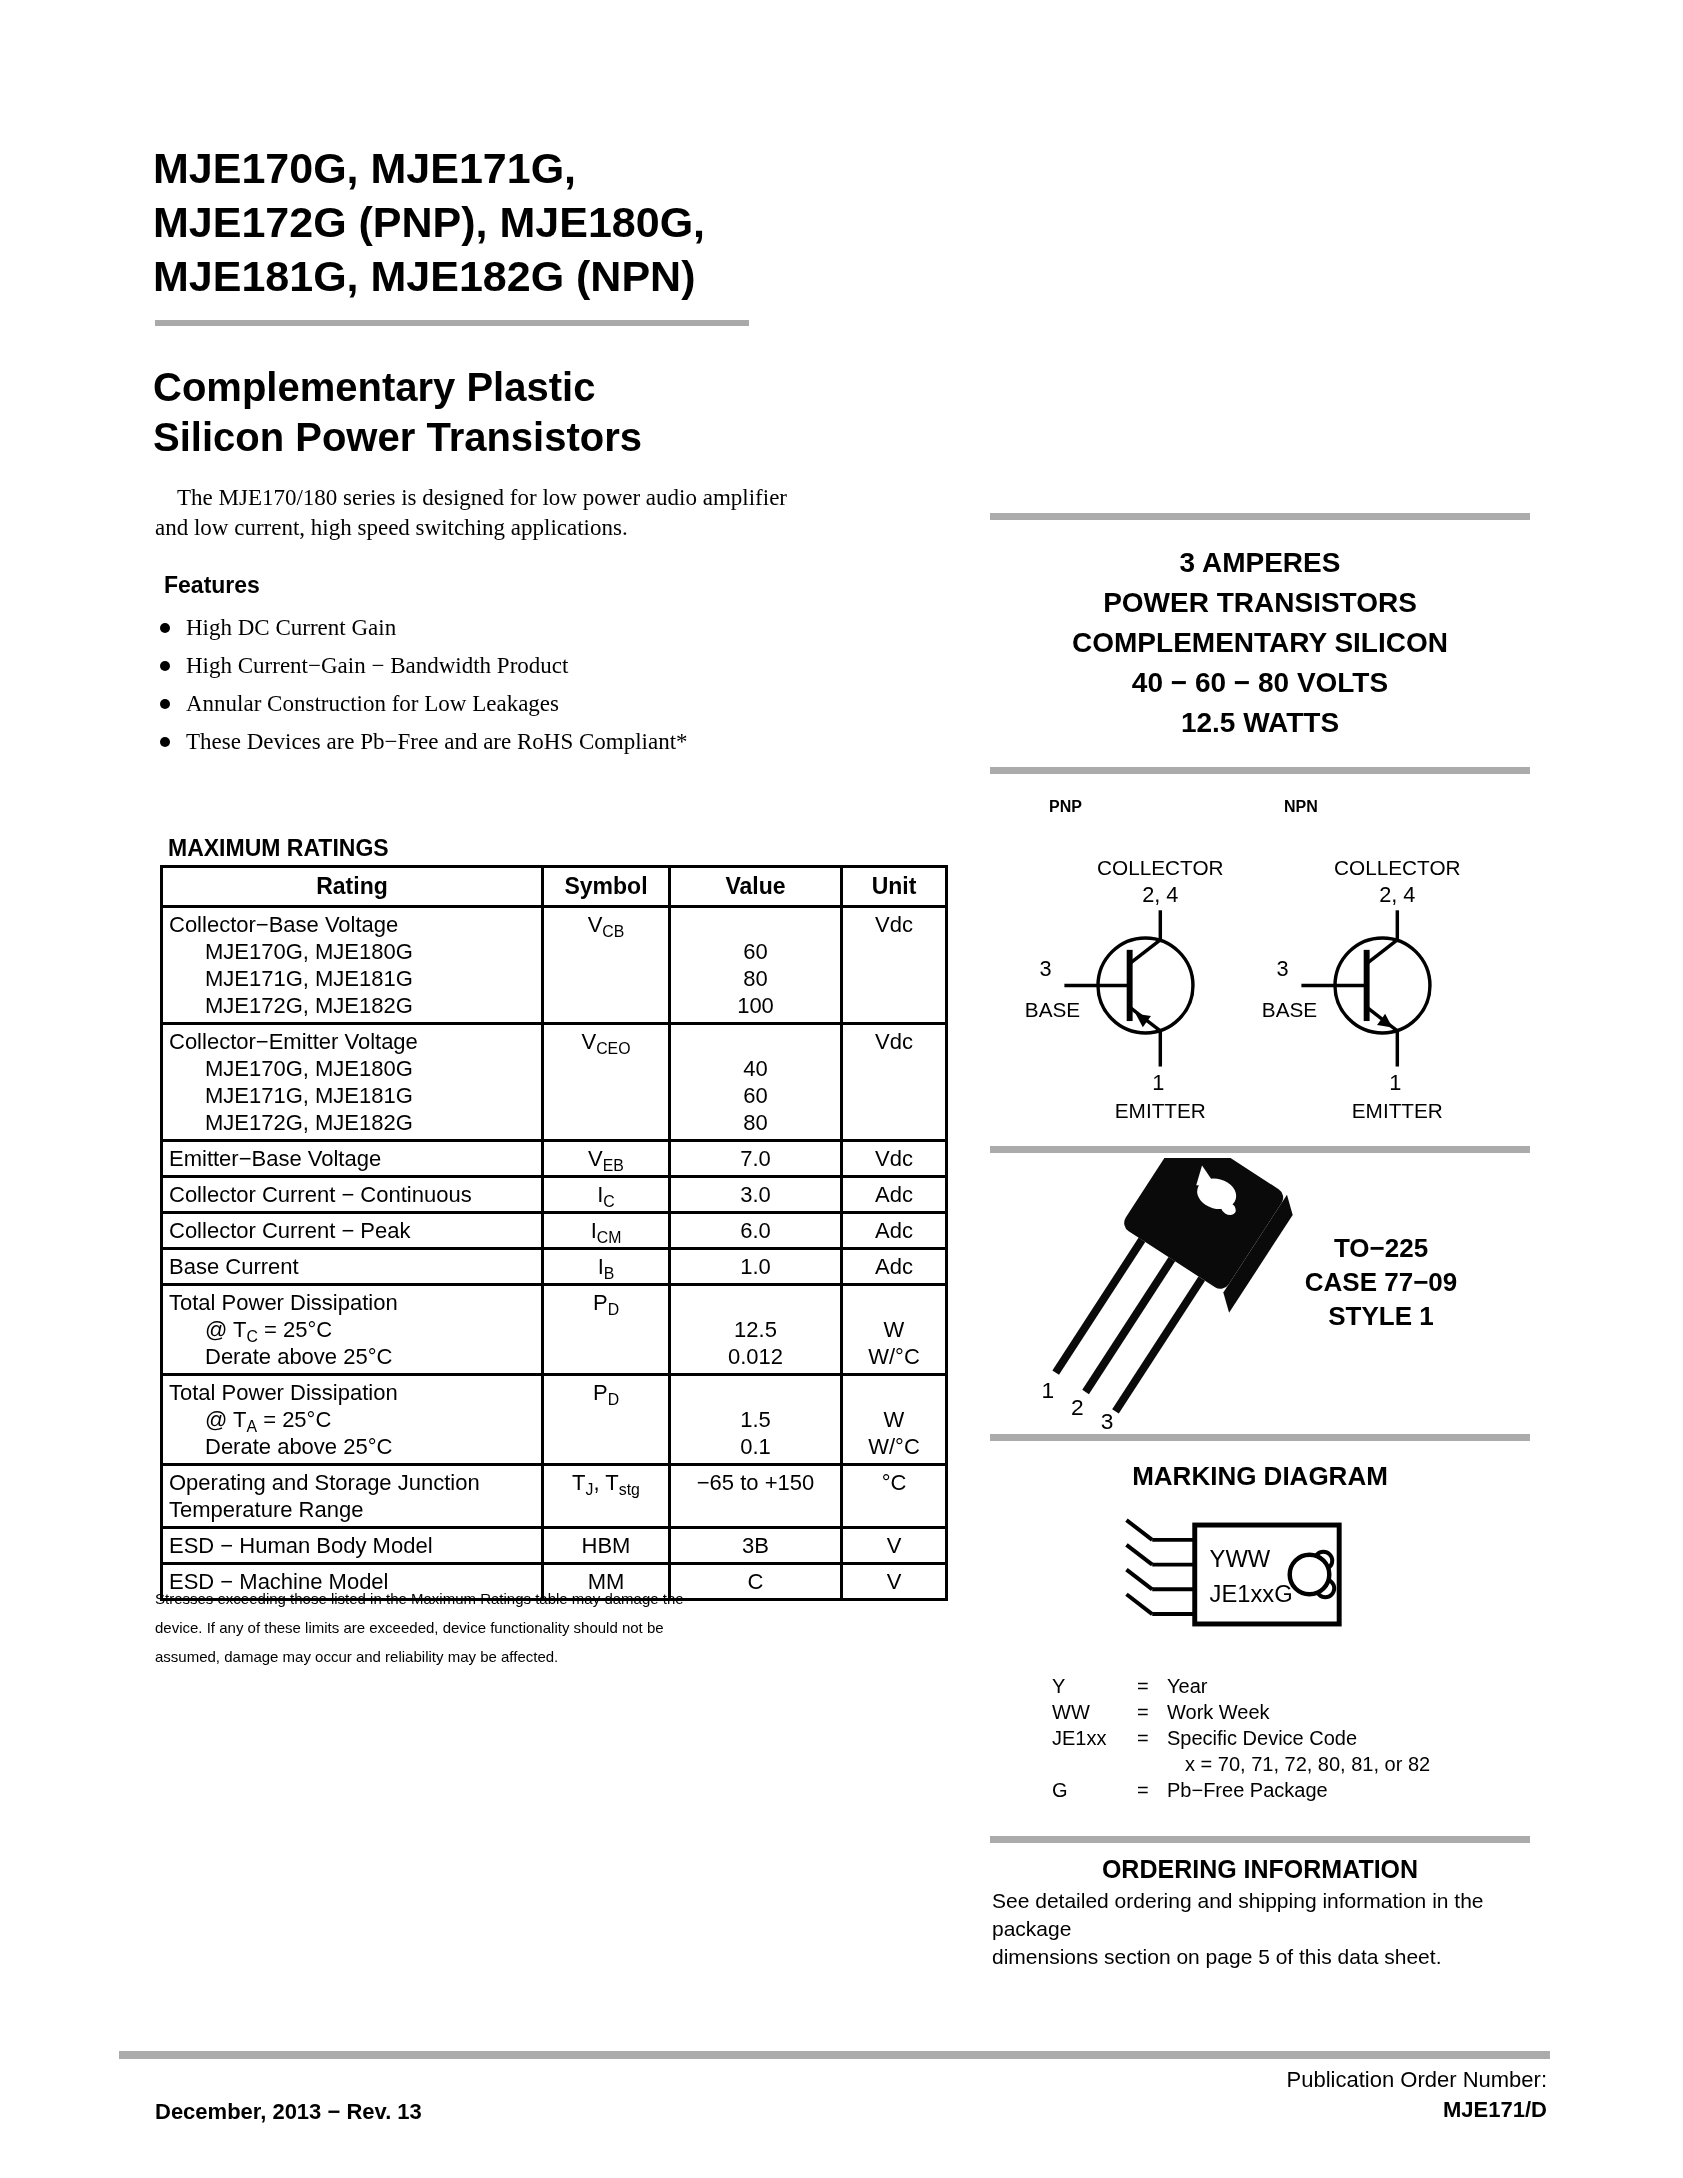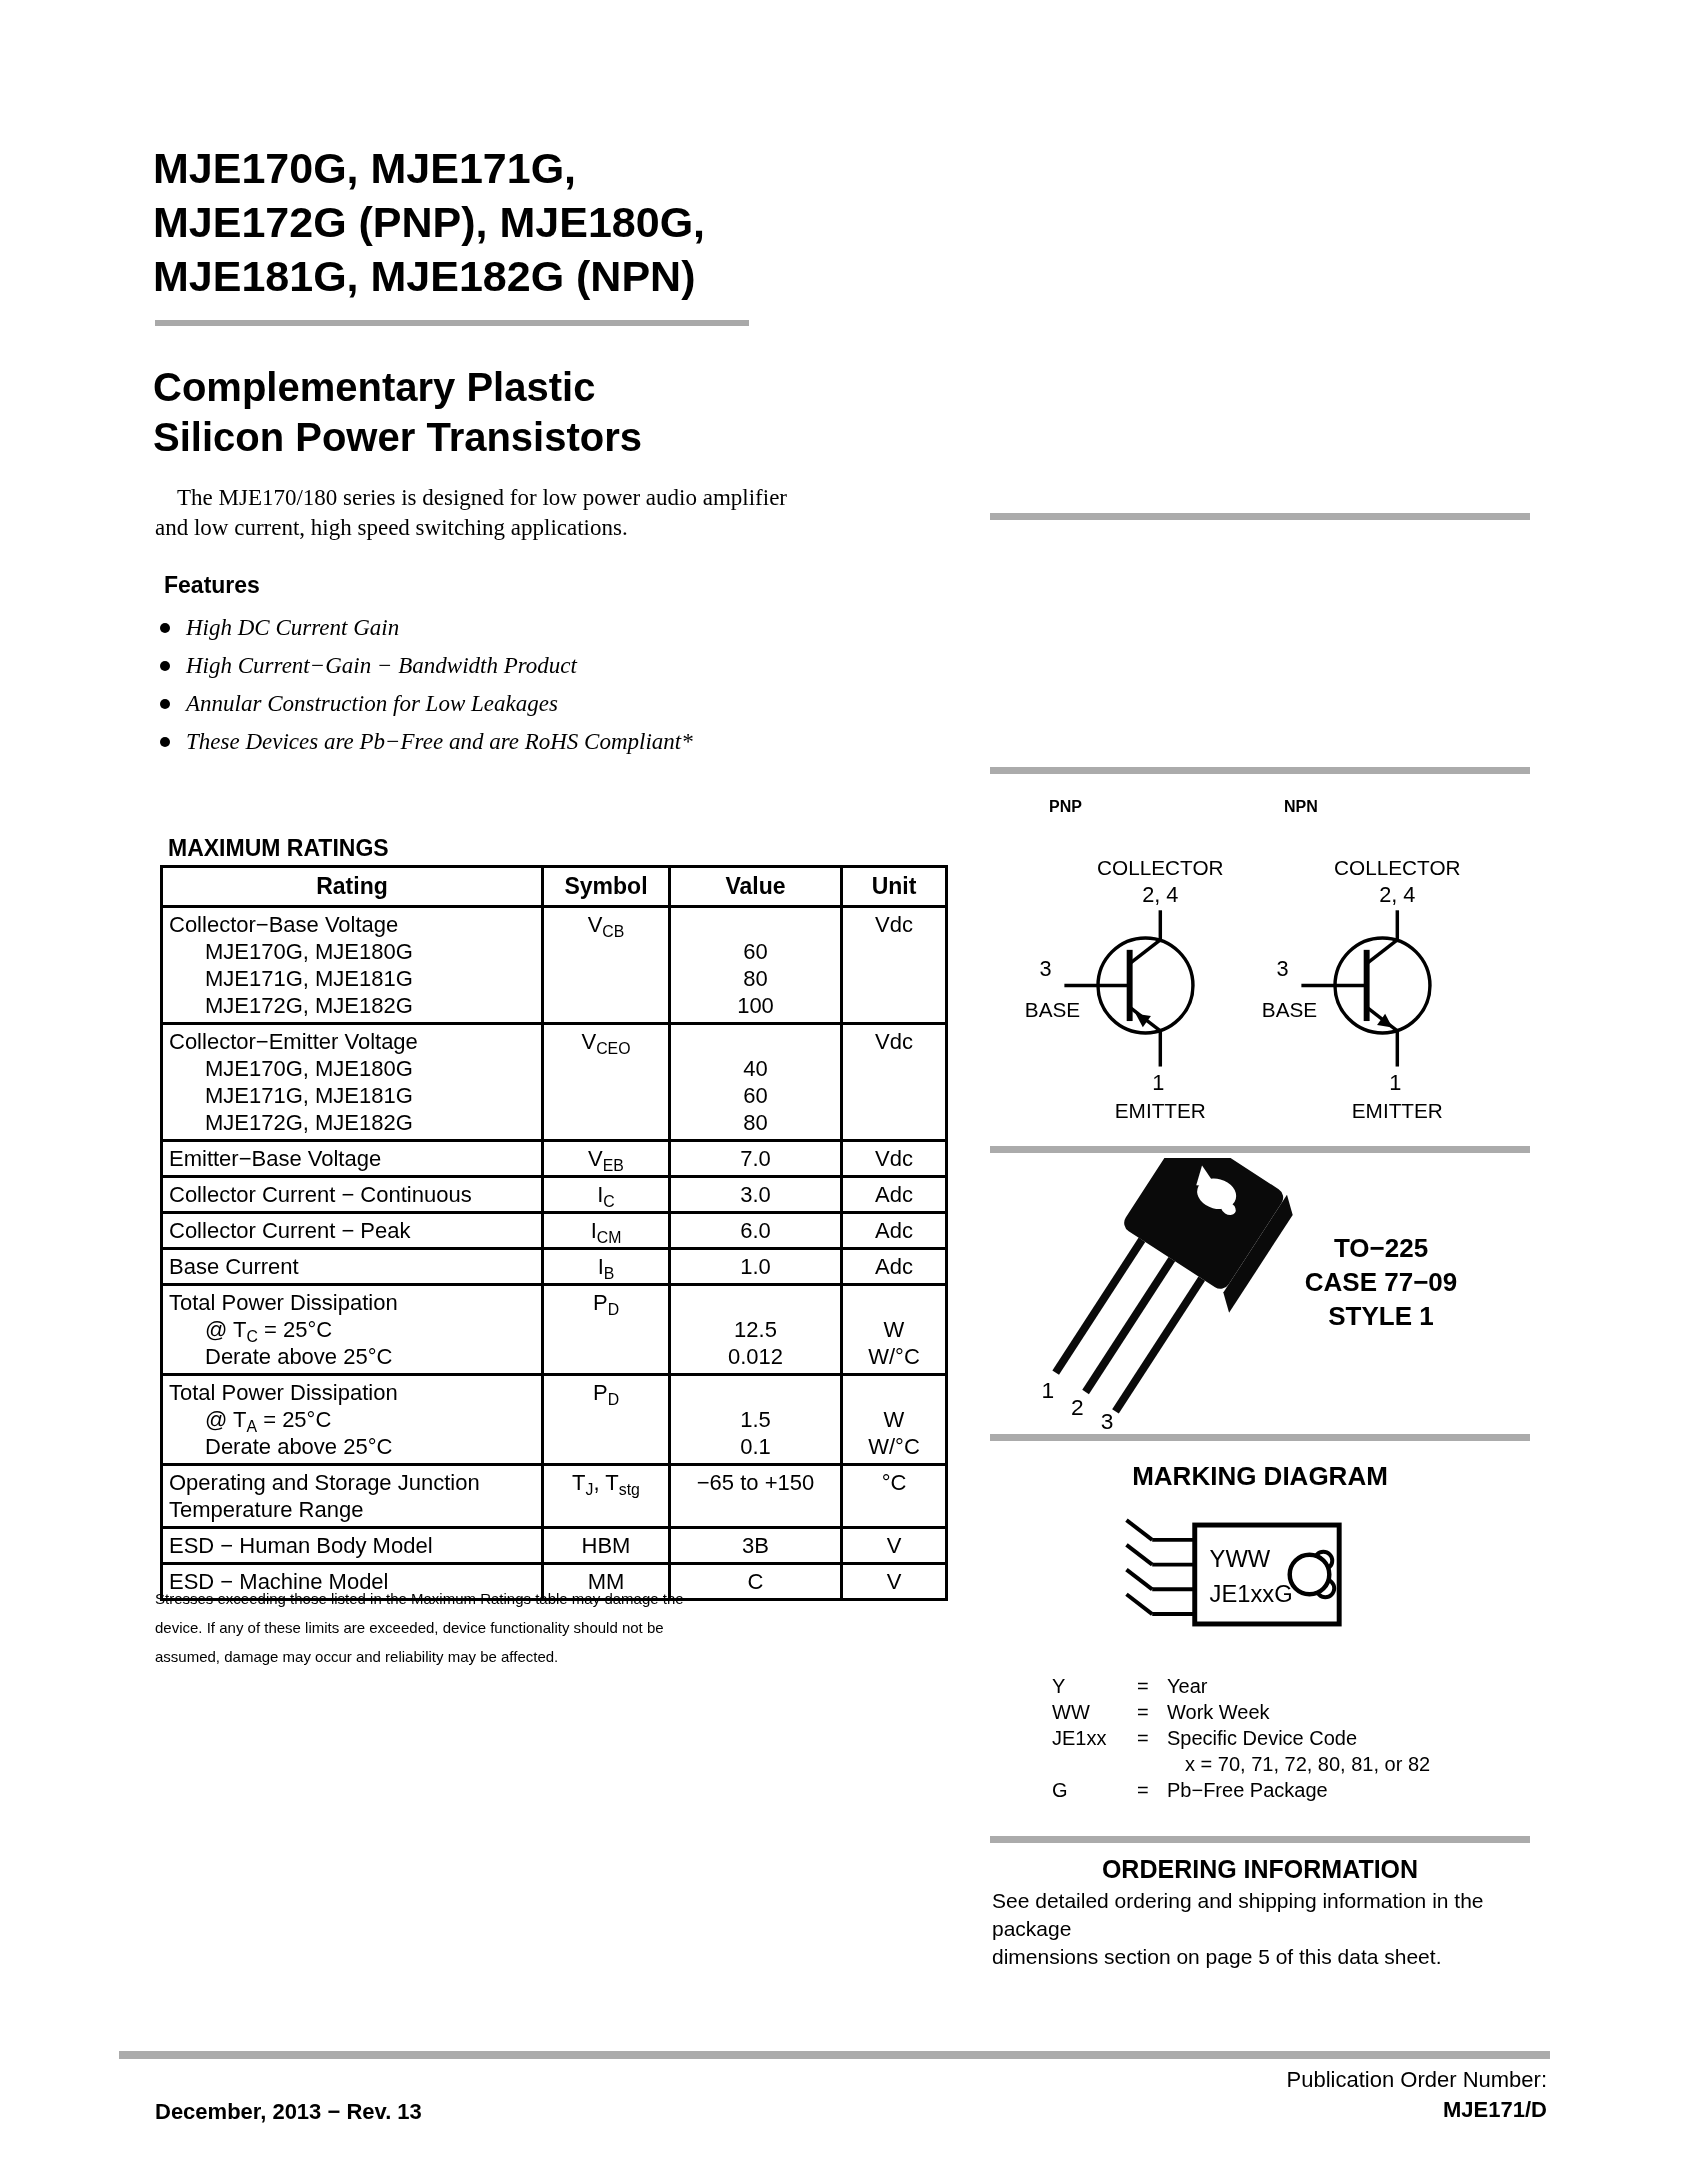--- a/index.html
+++ b/index.html
@@ -7,21 +7,21 @@
         font-family:"Liberation Sans",sans-serif;overflow:hidden;}
   .abs{position:absolute;}
   sub{font-size:0.72em;line-height:0;}
   
   .doc-title{left:153px;top:141px;width:772px;font-size:43px;font-weight:bold;line-height:54px;}
   .title-rule{left:155px;top:320px;width:594px;height:6px;background:#a9a9a9;}
   .doc-subtitle{left:153px;top:362px;width:772px;font-size:40px;font-weight:bold;line-height:50px;}
   .intro{left:155px;top:483px;width:764px;font-family:"Liberation Serif",serif;font-size:23px;line-height:30px;}
   .intro .first{padding-left:22px;}
   .features-heading{left:164px;top:572px;font-size:23px;font-weight:bold;}
-  .features-list{left:155px;top:614px;width:764px;font-family:"Liberation Serif",serif;font-size:23px;font-style:italic;}
+  .features-list{left:155px;top:614px;width:764px;font-family:"Liberation Serif",serif;font-size:23px;}
   .feat-item{position:relative;padding-left:31px;margin-bottom:10px;line-height:28px;}
   .feat-item .dot{position:absolute;left:5px;top:9px;width:10px;height:10px;background:#000;border-radius:50%;}
   .ratings-heading{left:168px;top:835px;font-size:23px;font-weight:bold;text-align:center;}
   .ratings-table{left:160px;top:865px;border-collapse:collapse;}
   .ratings-table th,.ratings-table td{border:3px solid #000;font-size:22px;vertical-align:top;}
   .ratings-table th{font-size:23px;font-weight:bold;padding:5px 4px;text-align:center;}
   .ratings-table td{padding:3px 6px;line-height:27px;}
   .c-rating{text-align:left;width:366px;}
   .c-sym{text-align:center;width:112px;}
   .c-val{text-align:center;width:157px;}
@@ -256,20 +256,27 @@
       </tbody>
   </table>
 
   <div class="abs table-note">
     <div>Stresses exceeding those listed in the Maximum Ratings table may damage the</div>
     <div>device. If any of these limits are exceeded, device functionality should not be</div>
     <div>assumed, damage may occur and reliability may be affected.</div>
   </div>
 
   <div class="abs bar" style="top:513px"></div>
+  <div class="abs banner">
+    <div>3 AMPERES</div>
+    <div>POWER TRANSISTORS</div>
+    <div>COMPLEMENTARY SILICON</div>
+    <div>40 − 60 − 80 VOLTS</div>
+    <div>12.5 WATTS</div>
+  </div>
   <div class="abs bar" style="top:767px"></div>
 
   <div class="abs type-label" style="left:1049px;top:798px">PNP</div>
   <div class="abs type-label" style="left:1284px;top:798px">NPN</div>
 
   <svg class="abs" style="left:1010px;top:837px" width="267" height="287" viewBox="0 0 270 290">
     <text x="152" y="38" font-size="21" text-anchor="middle">COLLECTOR</text>
     <text x="152" y="66" font-size="22" text-anchor="middle">2, 4</text>
     <circle cx="137" cy="150" r="48" fill="none" stroke="#000" stroke-width="3.5"></circle>
     <line x1="152" y1="74" x2="152" y2="104" stroke="#000" stroke-width="3.5"></line>

